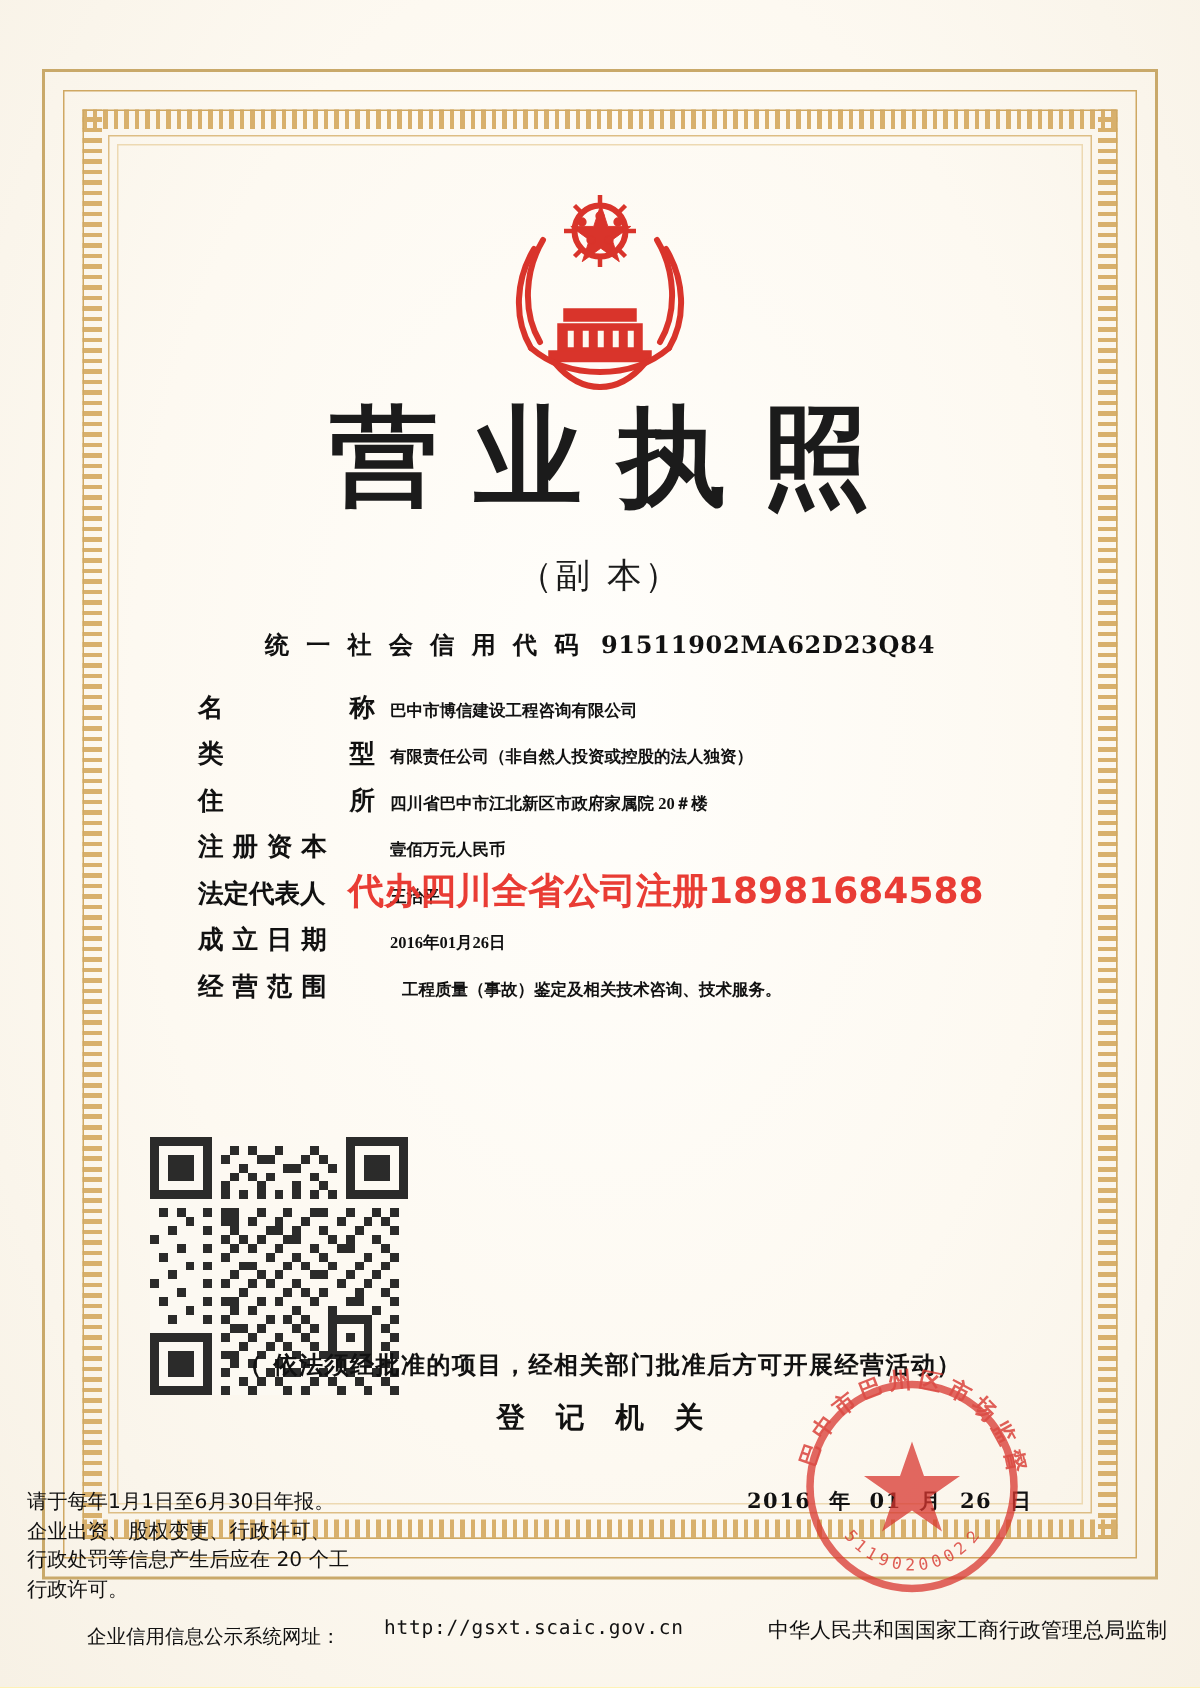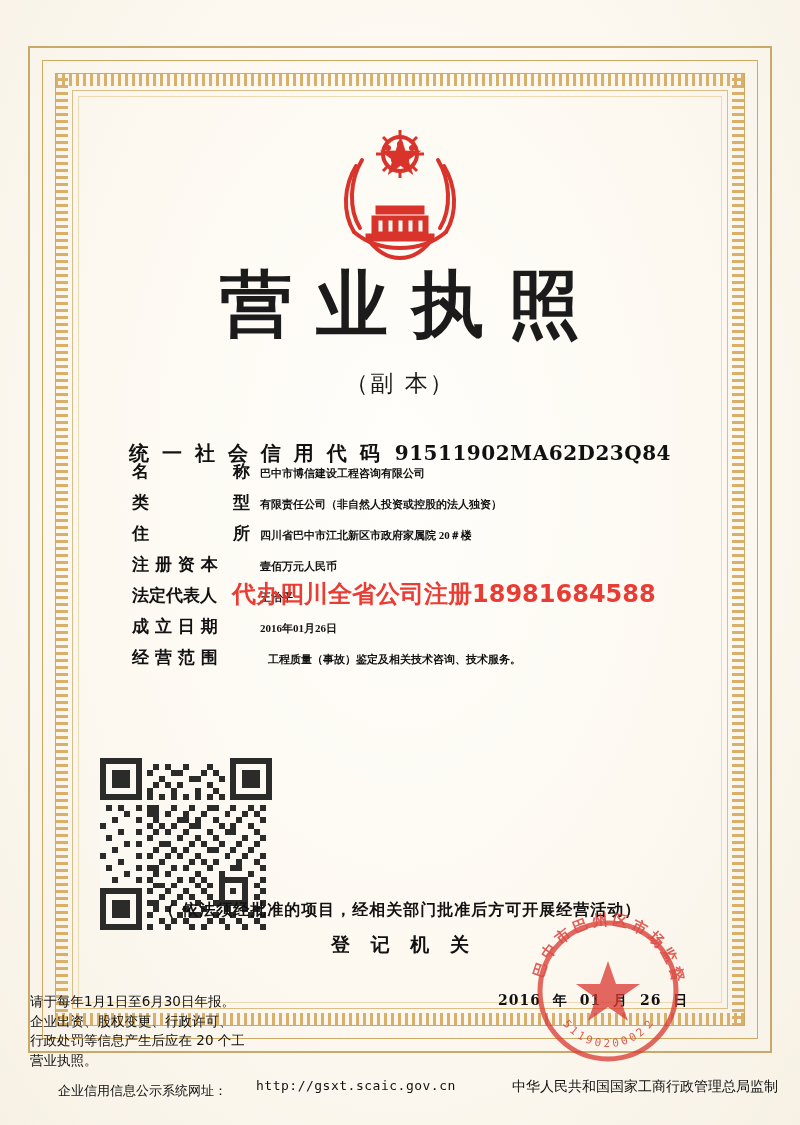--- a/index.html
+++ b/index.html
@@ -97,25 +97,24 @@
     font-size: 23px;
     color: #1b1b1b;
     letter-spacing: 2px;
   }
   .credit-code {
     position: absolute;
     top: 420px;
     left: 0; right: 0;
     text-align: center;
     font-family: "DejaVu Serif", "Liberation Serif", serif;
-    font-size: 20px;
+    font-size: 16px;
     font-weight: bold;
     color: #111;
     letter-spacing: 3px;
-    margin-top: 20px;
   }
   .credit-code .code-val {
     letter-spacing: 0.5px;
     margin-left: 12px;
   }
 
   
   .fields {
     position: absolute;
     left: 132px;
@@ -214,21 +213,21 @@
     font-weight: bold;
     color: #e8322a;
     letter-spacing: 0px;
     white-space: nowrap;
     opacity: .95;
   }
 
   
   .legal {
     position: absolute;
-    left: 30px;
+    left: 18px;
     top: 992px;
     width: 250px;
     font-family: "DejaVu Sans", "Liberation Sans", sans-serif;
     font-size: 13.5px;
     color: #111;
     line-height: 1.45;
   }
   .website-label {
     position: absolute;
     left: 58px;
@@ -619,19 +618,19 @@
       <text font-family="DejaVu Sans Mono, monospace" font-size="11" fill="#d8362f" opacity="0.9" letter-spacing="3">
         <textPath href="#sealBottom" startOffset="20%">5119020002２</textPath>
       </text>
     </svg>
   </div>
 
   <div class="legal">
     <div>请于每年1月1日至6月30日年报。</div>
     <div>企业出资、股权变更、行政许可、</div>
     <div>行政处罚等信息产生后应在 20 个工</div>
-    <div>营业执照。</div>
+    <div>行政许可。</div>
   </div>
 
   <div class="website-label">企业信用信息公示系统网址：</div>
   <div class="website-url">http://gsxt.scaic.gov.cn</div>
   <div class="issuer">中华人民共和国国家工商行政管理总局监制</div>
 </div>
 
 </body></html>

